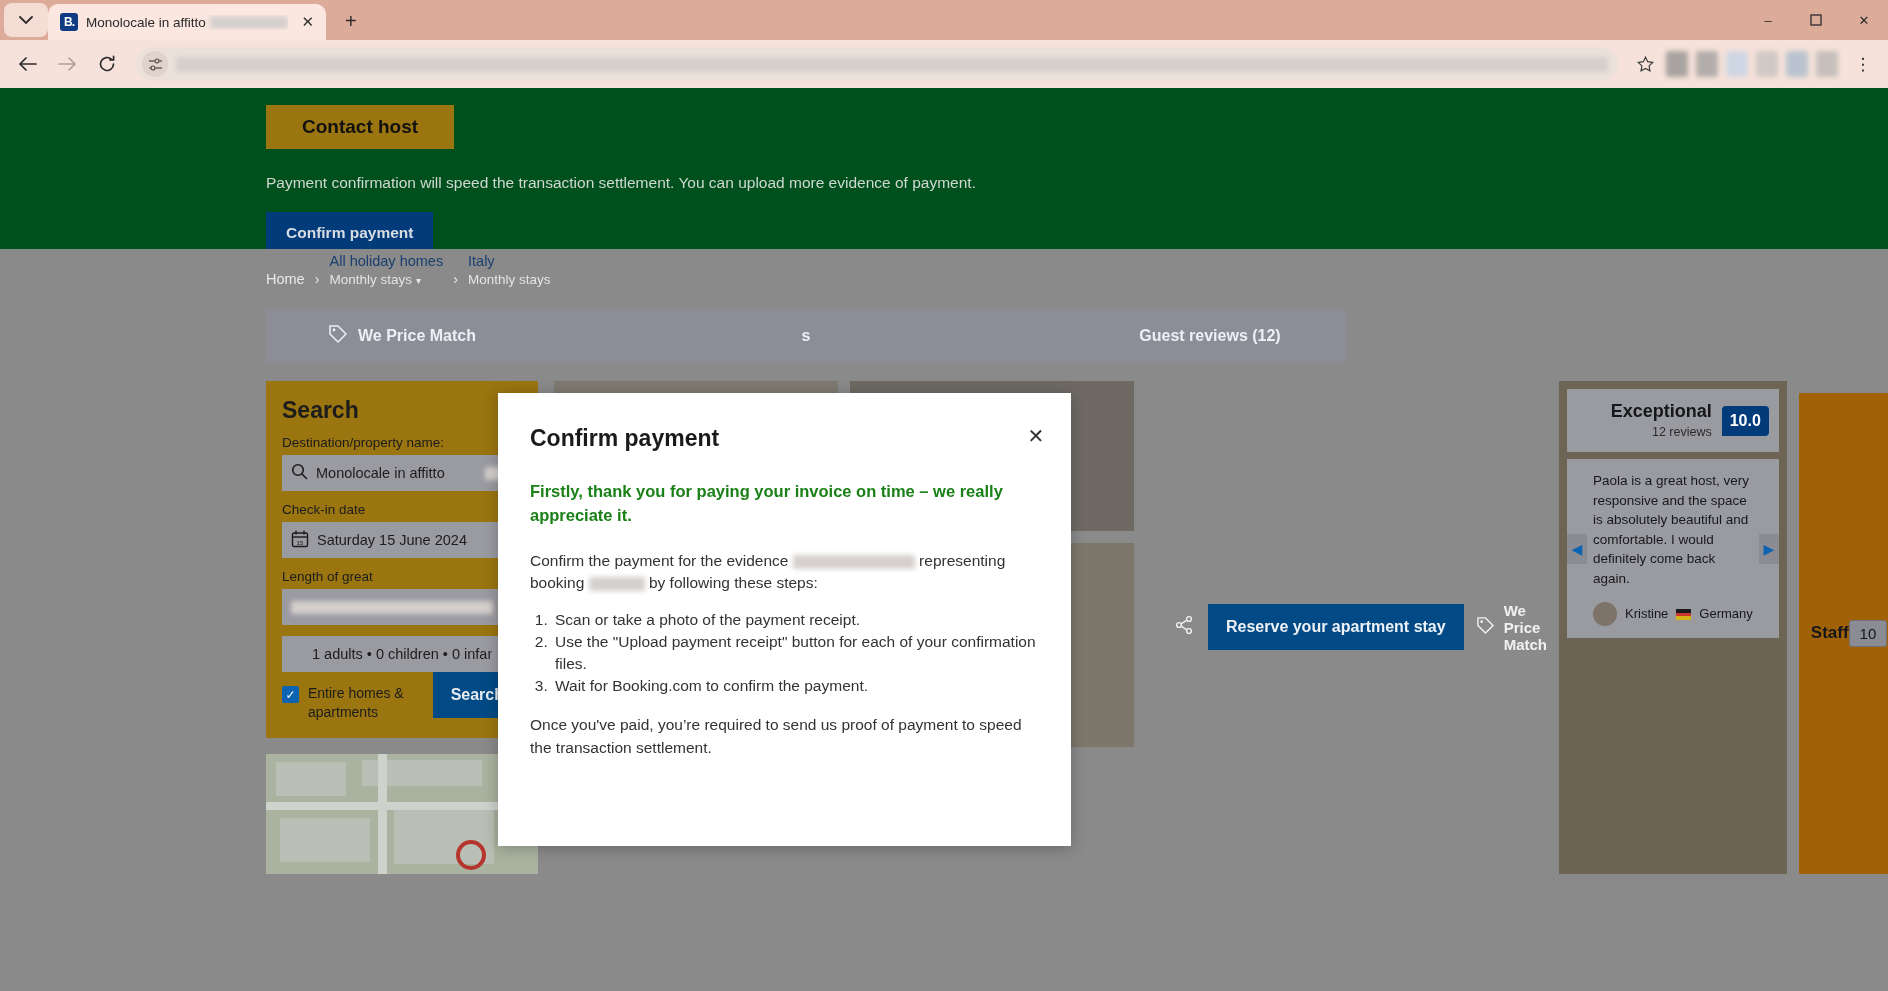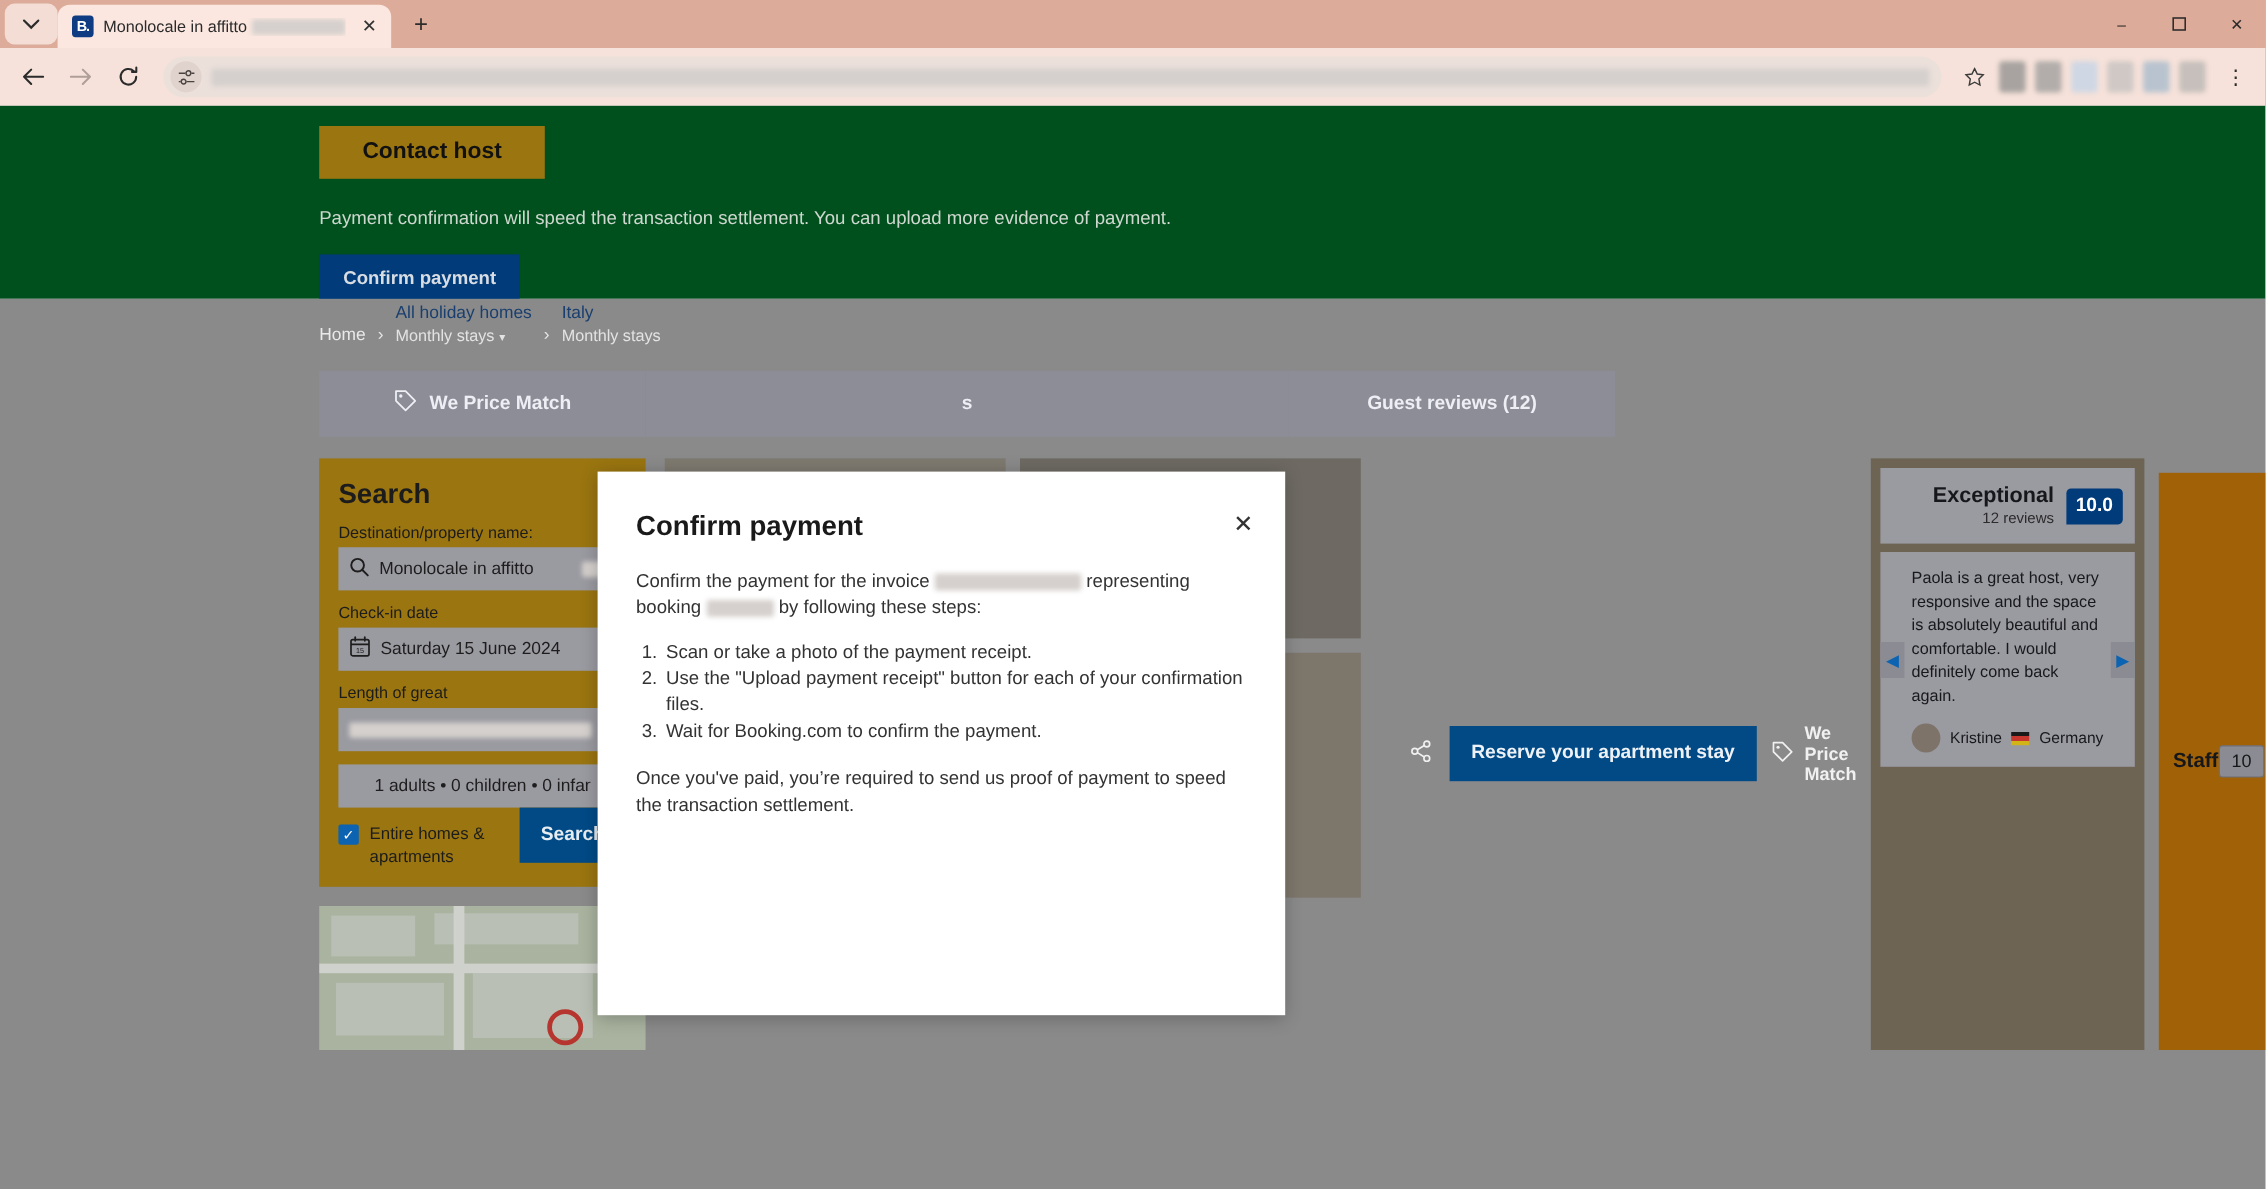--- a/index.html
+++ b/index.html
@@ -445,22 +445,23 @@
             </div>
           </div>
 
         </div>
       </div>
 
       <div class="modal-overlay">
         <div class="modal">
           <span class="modal-close">✕</span>
           <div class="modal-title">Confirm payment</div>
+          <div class="modal-lead">Firstly, thank you for paying your invoice on time – we really appreciate it.</div>
           <div class="modal-p">
-            <span>Confirm the payment for the invoice</span>
+            <span>Confirm the payment for the evidence</span>
             <span class="redacted" style="width:122px;height:14px;"></span>
             <span>representing booking</span>
             <span class="redacted" style="width:56px;height:14px;"></span>
             <span>by following these steps:</span>
           </div>
           <ol class="modal-ol">
             <li>Scan or take a photo of the payment receipt.</li>
             <li>Use the "Upload payment receipt" button for each of your confirmation files.</li>
             <li>Wait for Booking.com to confirm the payment.</li>
           </ol>

